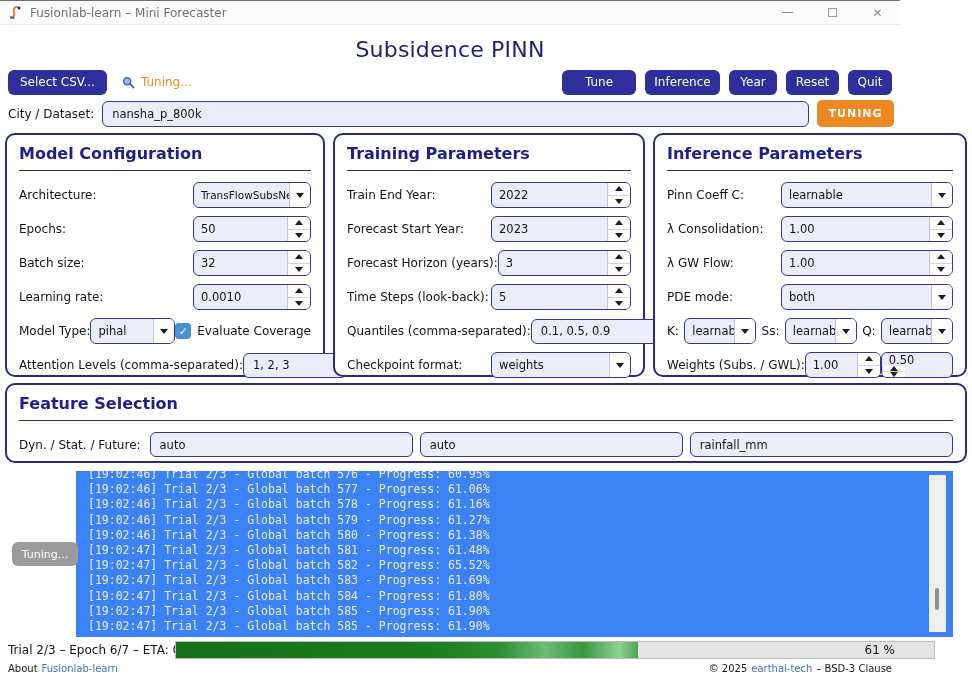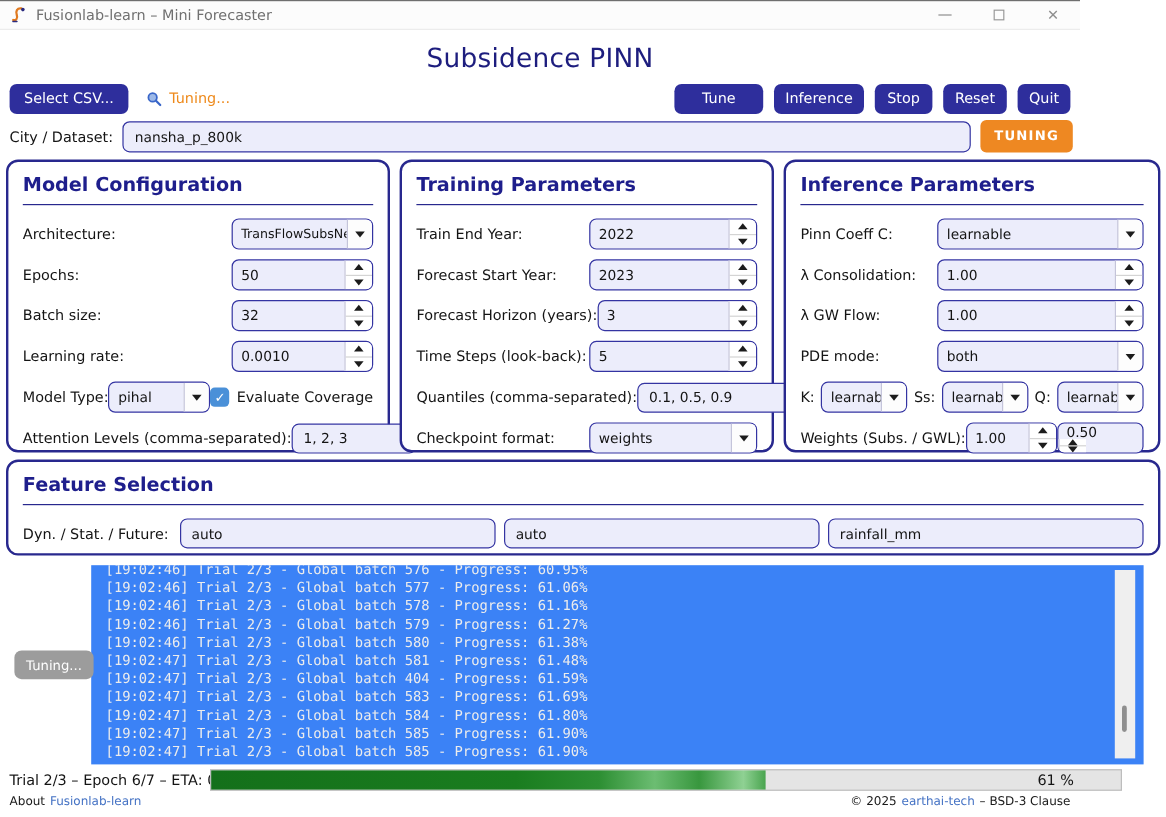--- a/index.html
+++ b/index.html
@@ -139,21 +139,21 @@
     <span class="inline-status">
       <svg width="13" height="13" viewBox="0 0 14 14">
         <circle cx="5.6" cy="5.6" r="3.8" fill="#9db9e8" stroke="#3a67c9" stroke-width="1.6"></circle>
         <line x1="8.6" y1="8.6" x2="12.4" y2="12.4" stroke="#3a67c9" stroke-width="2" stroke-linecap="round"></line>
       </svg>
       <span>Tuning...</span>
     </span>
     <div class="toolbar-right">
       <button class="btn-navy btn-tune">Tune</button>
       <button class="btn-navy btn-inference">Inference</button>
-      <button class="btn-navy btn-stop">Stop</button>
+      <button class="btn-navy btn-stop">Year</button>
       <button class="btn-navy btn-reset">Reset</button>
       <button class="btn-navy btn-quit">Quit</button>
     </div>
   </div>
 
   <div class="dataset-row">
     <span class="lab">City / Dataset:</span>
     <input class="tinput" value="nansha_p_800k" style="">
     <span class="badge">TUNING</span>
   </div>
@@ -420,21 +420,21 @@
     </div>
   </div>
 
   <div class="console">
     <div class="line clip">[19:02:46] Trial 2/3 - Global batch 576 - Progress: 60.95%</div>
     <div class="line">[19:02:46] Trial 2/3 - Global batch 577 - Progress: 61.06%</div>
     <div class="line">[19:02:46] Trial 2/3 - Global batch 578 - Progress: 61.16%</div>
     <div class="line">[19:02:46] Trial 2/3 - Global batch 579 - Progress: 61.27%</div>
     <div class="line">[19:02:46] Trial 2/3 - Global batch 580 - Progress: 61.38%</div>
     <div class="line">[19:02:47] Trial 2/3 - Global batch 581 - Progress: 61.48%</div>
-    <div class="line">[19:02:47] Trial 2/3 - Global batch 404 - Progress: 61.59%</div>
+    <div class="line">[19:02:47] Trial 2/3 - Global batch 582 - Progress: 65.52%</div>
     <div class="line">[19:02:47] Trial 2/3 - Global batch 583 - Progress: 61.69%</div>
     <div class="line">[19:02:47] Trial 2/3 - Global batch 584 - Progress: 61.80%</div>
     <div class="line">[19:02:47] Trial 2/3 - Global batch 585 - Progress: 61.90%</div>
     <div class="line">[19:02:47] Trial 2/3 - Global batch 585 - Progress: 61.90%</div>
     <div class="vscroll">
       <div class="thumb"></div>
     </div>
   </div>
 
   <button class="side-btn">Tuning...</button>

